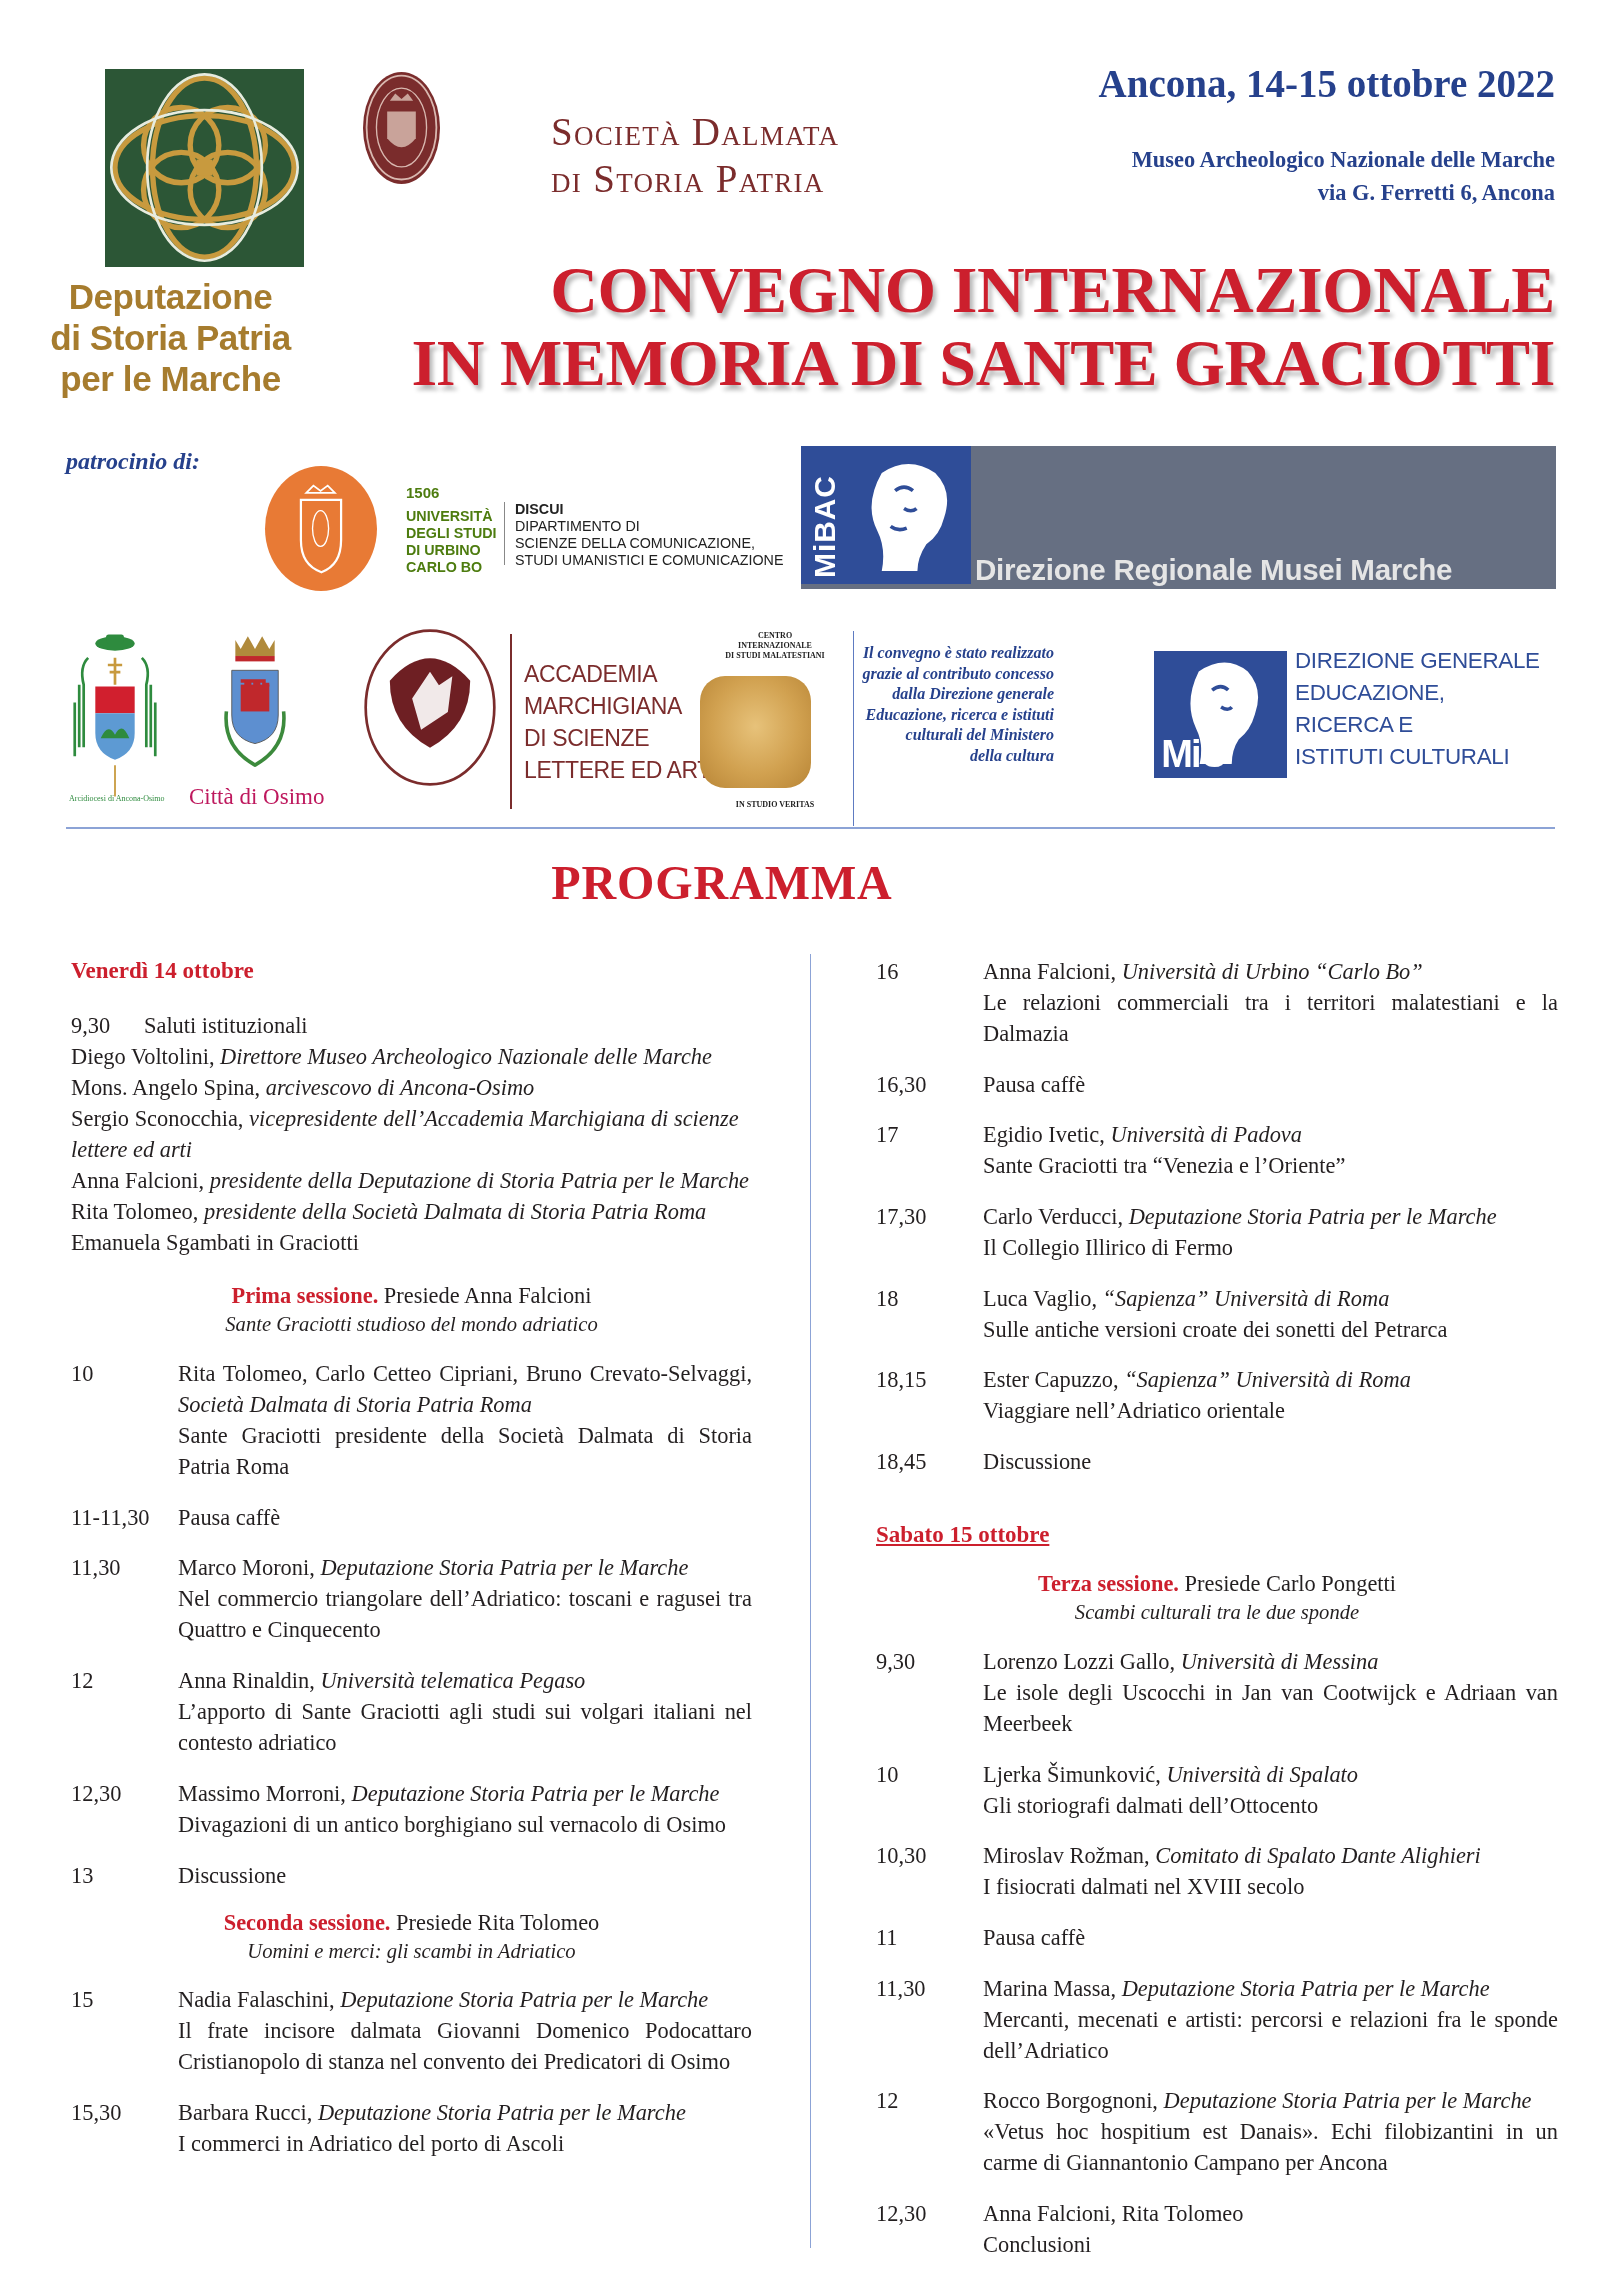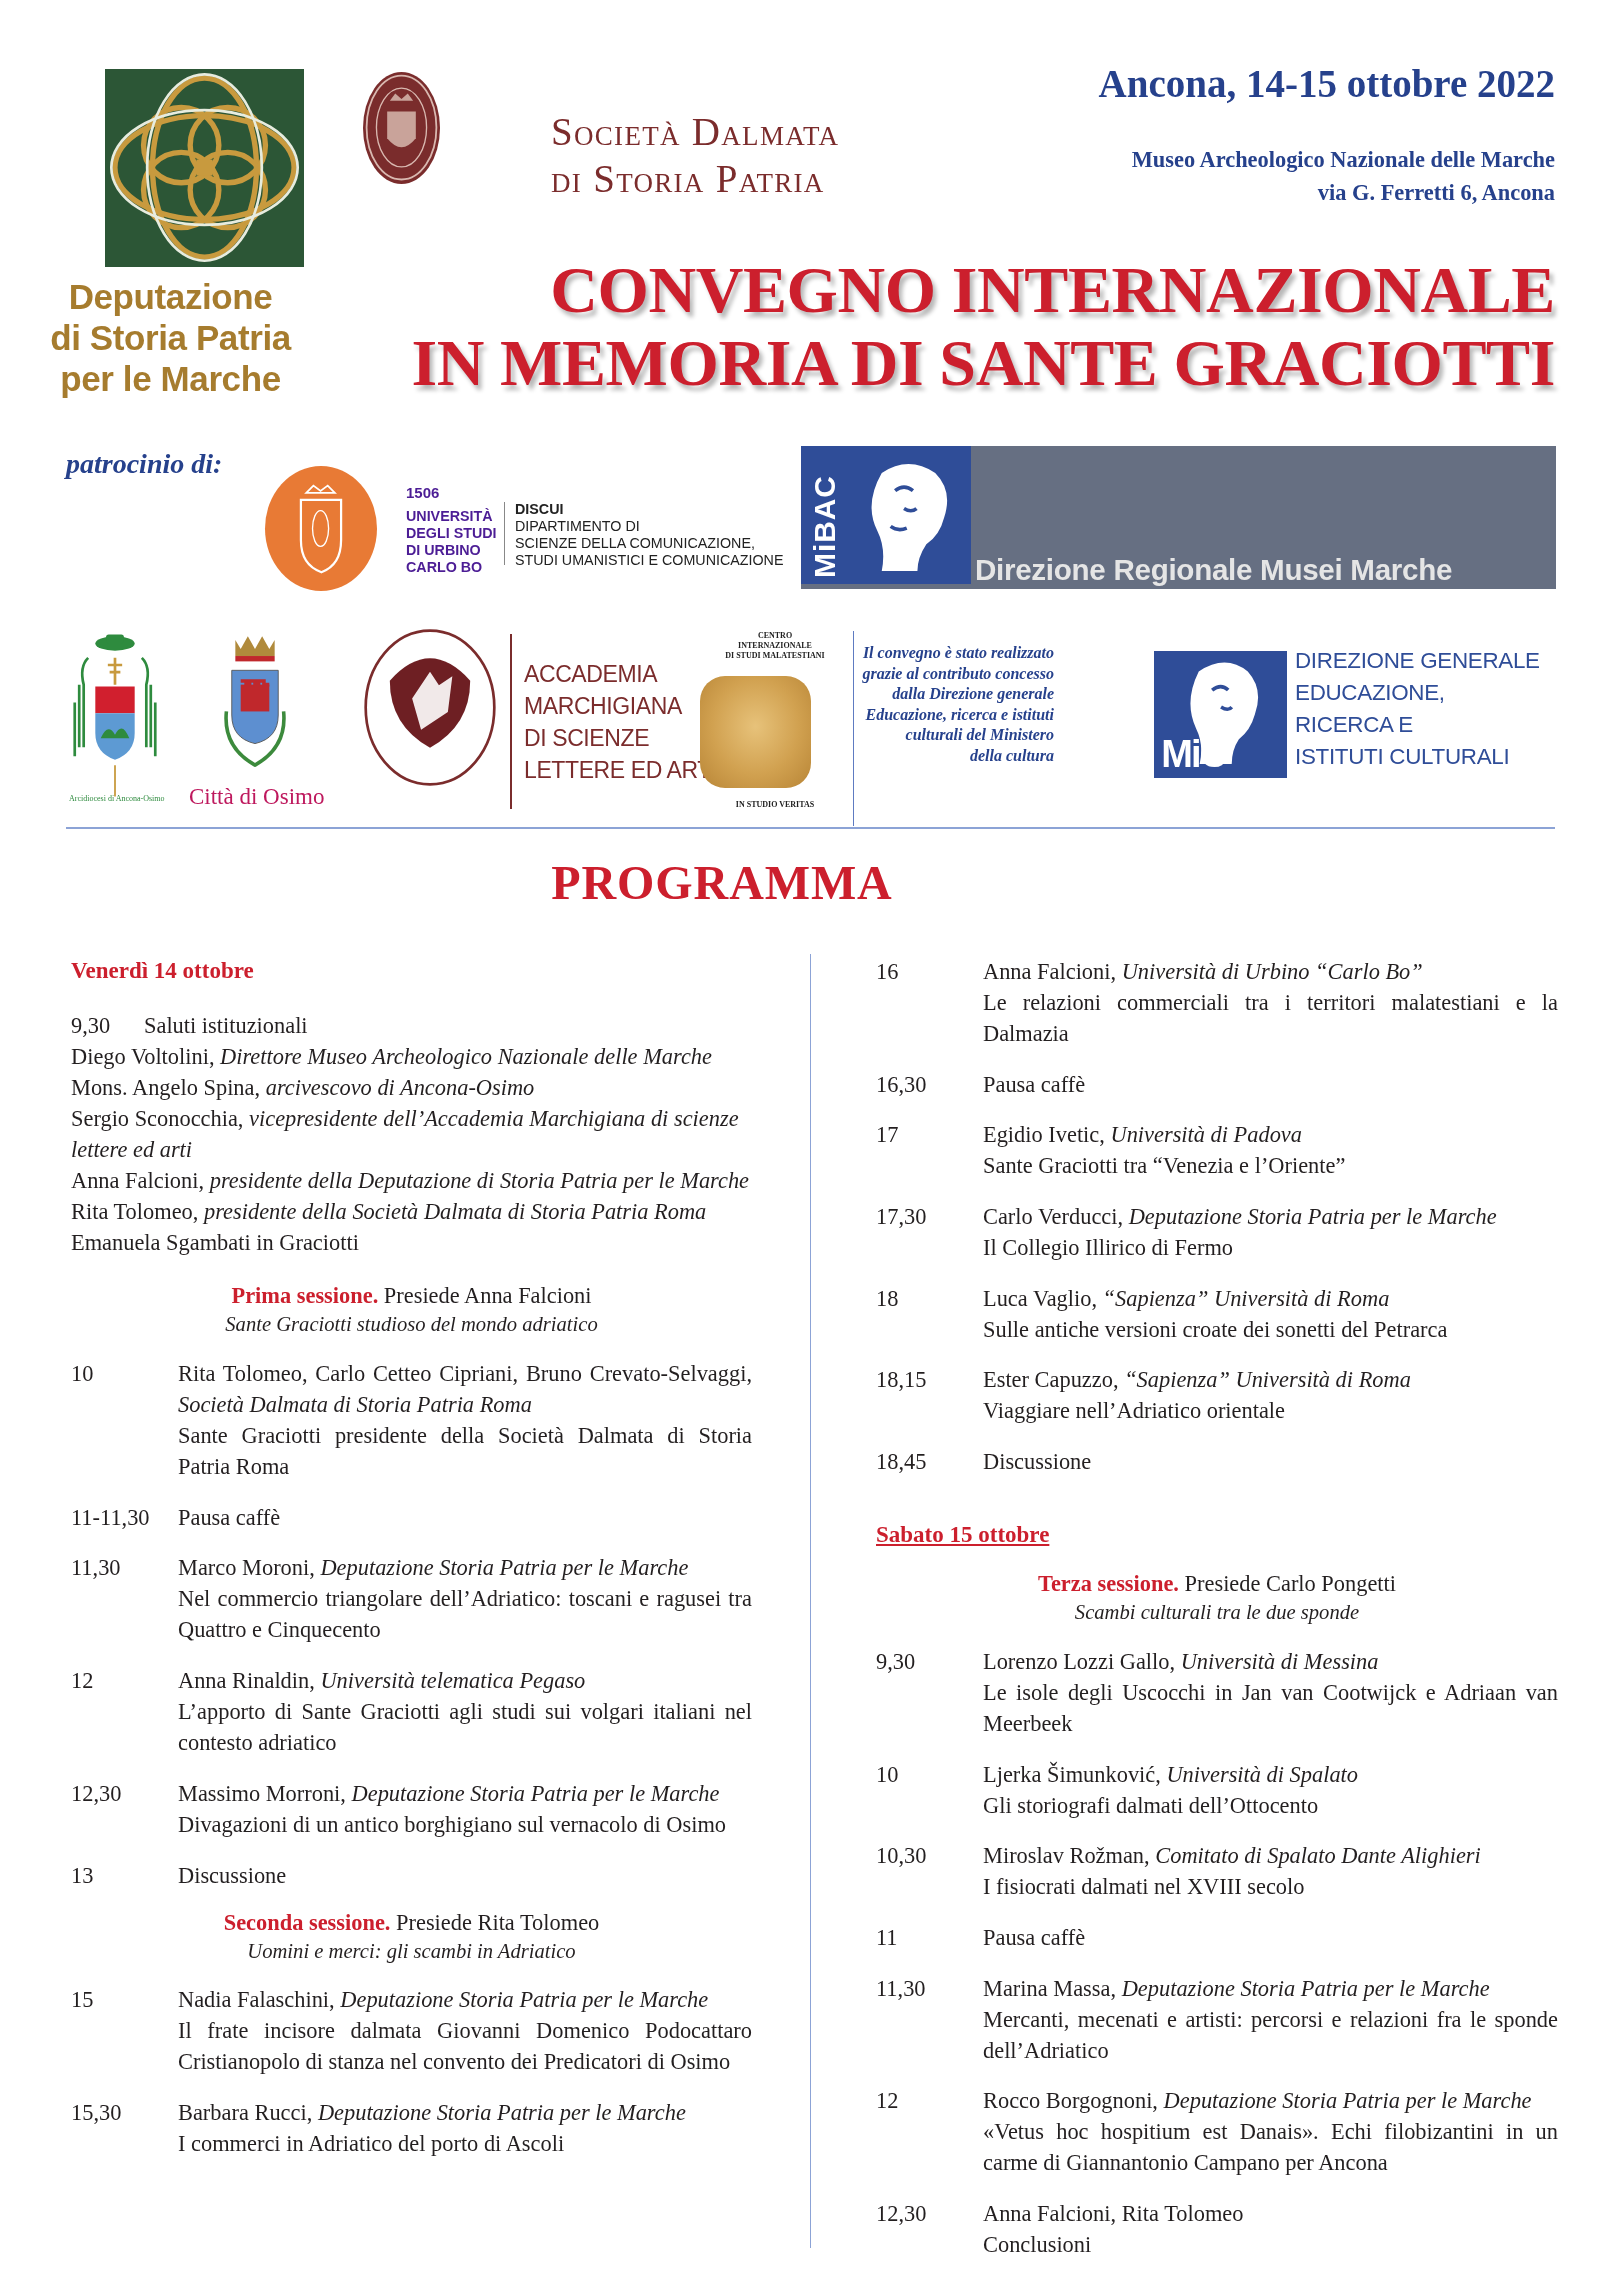--- a/index.html
+++ b/index.html
@@ -10,23 +10,23 @@
   
   .dep-logo { left: 105px; top: 69px; width: 199px; width: 199px; height: 198px; background: #2c5636; }
   .dep-text { left: 36px; top: 276px; width: 269px; text-align: center; color: #a67c2e; font-family: "Liberation Sans", "DejaVu Sans", sans-serif; font-weight: bold; font-size: 35px; line-height: 41px; letter-spacing: -0.4px; }
   .sdsp-seal { left: 363px; top: 72px; width: 77px; height: 112px; border-radius: 50%; background: #7a2c2c; }
   .sdsp-name { left: 551px; top: 100px; color: #7b2c2c; font-size: 39px; line-height: 47px; letter-spacing: 1.3px; font-variant: small-caps; margin-top: 8px; }
   .date { right: 66px; top: 61px; color: #26418c; font-weight: bold; font-size: 39px; }
   .venue { right: 66px; top: 143px; text-align: right; color: #26418c; font-weight: bold; font-size: 22.4px; line-height: 33px; }
   .title { right: 66px; top: 253px; text-align: right; color: #cc1f2d; font-weight: bold; font-size: 66px; line-height: 73px; text-shadow: 3.6px 4.5px 4.5px rgba(0,0,0,0.28); letter-spacing: -0.4px; }
 
   
-  .patr-label { left: 66px; top: 448px; color: #26418c; font-style: italic; font-weight: bold; font-size: 28px; }
+  .patr-label { left: 66px; top: 448px; color: #26418c; font-style: italic; font-weight: bold; font-size: 24px; }
   .urbino-seal { left: 265px; top: 466px; width: 112px; height: 125px; border-radius: 50%; background: #e87a35; }
-  .urbino-text { left: 406px; top: 484px; font-family: "Liberation Sans", "DejaVu Sans", sans-serif; font-size: 14.3px; line-height: 17px; color: #4c1d95; font-weight: bold; }
+  .urbino-text { left: 406px; top: 484px; font-family: "Liberation Sans", "DejaVu Sans", sans-serif; font-size: 14.3px; line-height: 17px; color: #4d7c0f; font-weight: bold; }
   .urbino-year { font-weight: bold; margin-bottom: 7.2px; display: block; font-size: 15px; }
   .urbino-div { left: 504px; top: 502px; width: 0.9px; height: 63px; background: #888; }
   .discui { left: 515px; top: 501px; font-family: "Liberation Sans", "DejaVu Sans", sans-serif; font-size: 14.3px; line-height: 17px; color: #222; }
   .discui b { display: block; }
 
   .mibac { left: 801px; top: 446px; width: 755px; height: 143px; background: #666f82; }
   .mibac-blue { left: 0; top: 0; width: 170px; height: 138px; background: #2f4d98; }
   .mibac-vert { left: 7.2px; top: 7.2px; width: 27px; height: 125px; color: #fff; font-family: "Liberation Sans", "DejaVu Sans", sans-serif; font-weight: bold; font-size: 30px; writing-mode: vertical-rl; transform: rotate(180deg); letter-spacing: 0.9px; }
   .mibac-head { left: 54px; top: 9px; width: 107px; height: 116px; }
   .mibac-label { left: 174px; top: 107px; color: #e5e5e5; font-family: "Liberation Sans", "DejaVu Sans", sans-serif; font-weight: bold; font-size: 29.6px; letter-spacing: -0.3px; }

